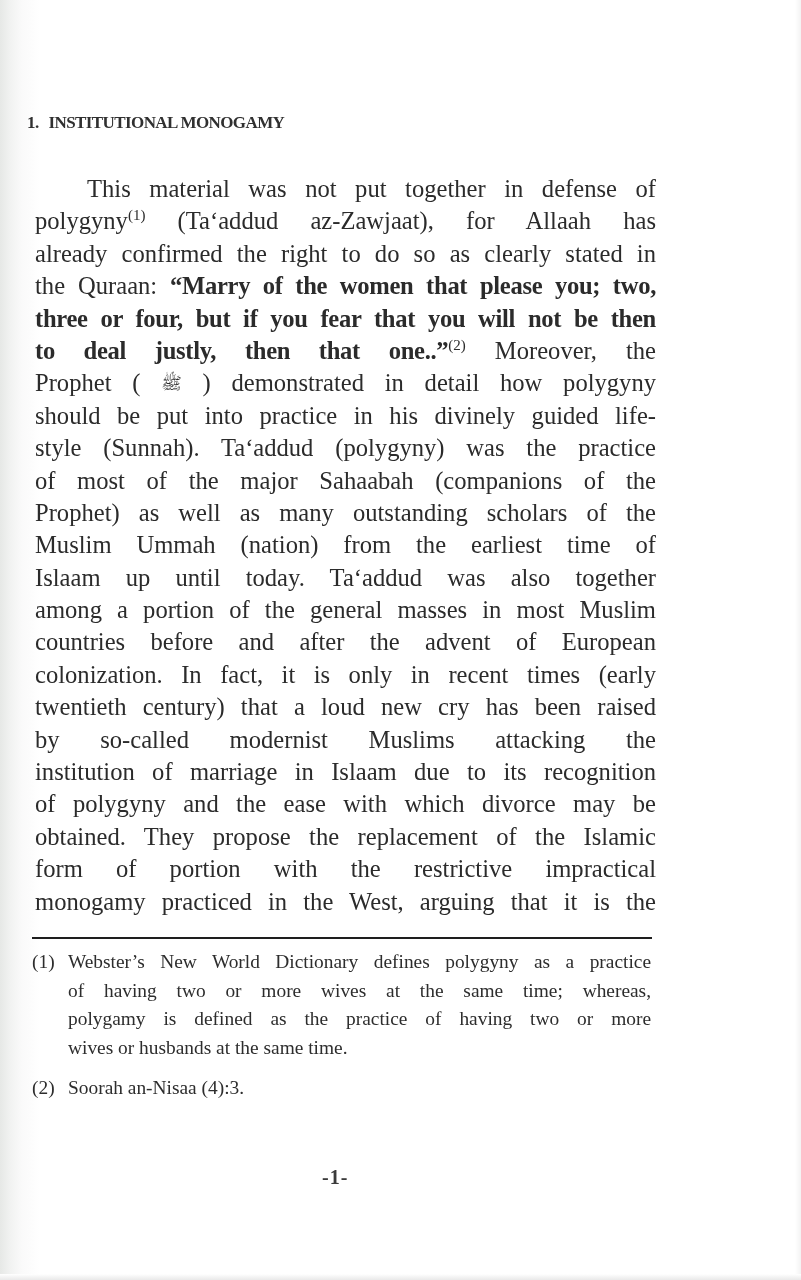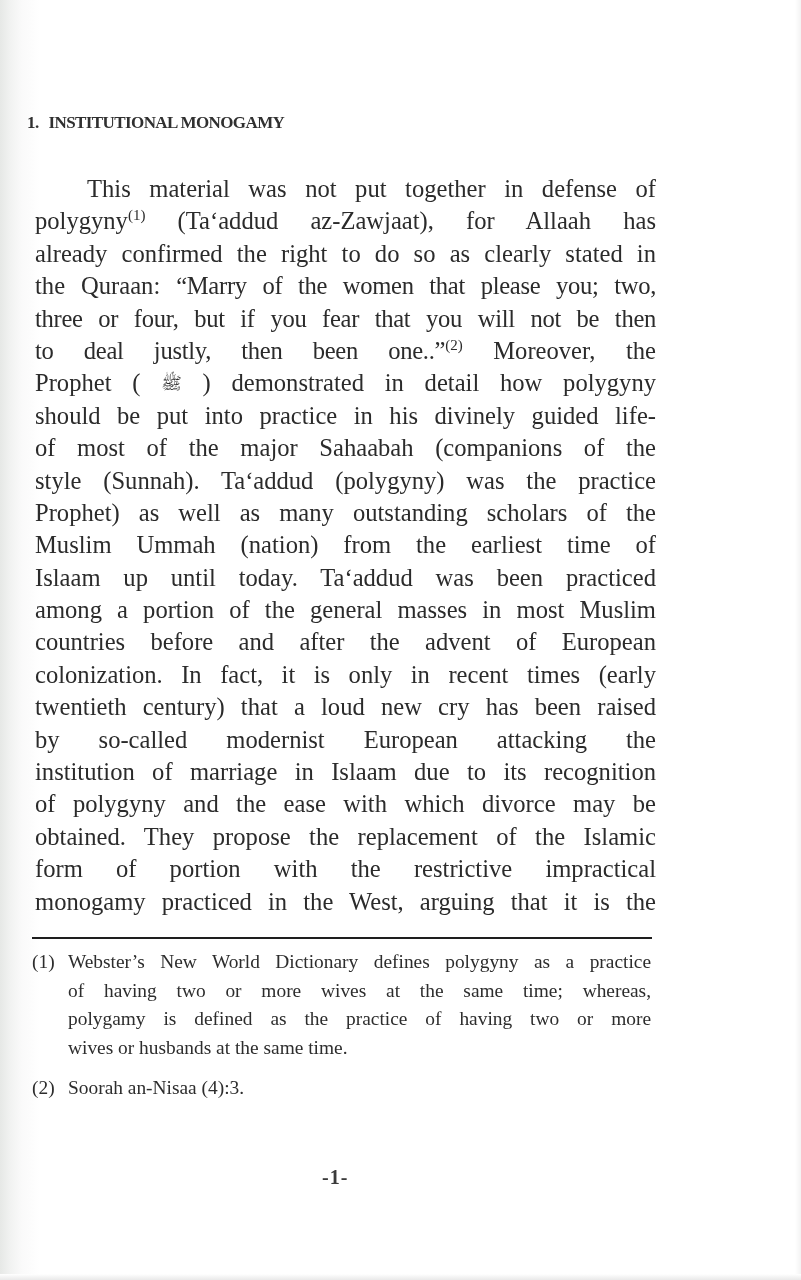--- a/index.html
+++ b/index.html
@@ -65,21 +65,21 @@
       text-align-last: justify;
       white-space: nowrap;
       height: 32.4px;
       overflow: visible;
     }
     .indent {
       display: inline-block;
       width: 52px;
     }
     .it { }
-    .bd { font-weight: normal; letter-spacing: -0.3px; }
+    .bd { font-weight: bold; letter-spacing: -0.3px; }
     sup {
       font-size: 15px;
       vertical-align: 0;
       position: relative;
       top: -9px;
     }
     .salawat {
       font-size: 17px;
       display: inline-block;
       transform: translateY(-2px);
@@ -143,33 +143,33 @@
   <div class="heading">
     <span class="num">1.</span><span>INSTITUTIONAL MONOGAMY</span>
   </div>
 
   <div class="body-text" id="body-text">
       <span class="line"><span class="indent"></span><span>This material was not put together in defense of</span></span>
       <span class="line"><span>polygyny</span><sup>(1)</sup><span> </span><span class="it">(Ta‘addud az-Zawjaat),</span><span> for Allaah has</span></span>
       <span class="line"><span>already confirmed the right to do so as clearly stated in</span></span>
       <span class="line"><span>the Quraan: </span><span class="bd">“Marry of the women that please you; two,</span></span>
       <span class="line"><span class="bd">three or four, but if you fear that you will not be then</span></span>
-      <span class="line"><span class="bd">to deal justly, then been one..”</span><sup>(2)</sup><span> Moreover, the</span></span>
+      <span class="line"><span class="bd">to deal justly, then that one..”</span><sup>(2)</sup><span> Moreover, the</span></span>
       <span class="line"><span>Prophet ( </span><span class="salawat">ﷺ</span><span> ) demonstrated in detail how polygyny</span></span>
       <span class="line"><span>should be put into practice in his divinely guided life-</span></span>
+      <span class="line"><span>style (Sunnah). </span><span class="it">Ta‘addud</span><span> (polygyny) was the practice</span></span>
       <span class="line"><span>of most of the major Sahaabah (companions of the</span></span>
-      <span class="line"><span>style (Sunnah). </span><span class="it">Ta‘addud</span><span> (polygyny) was the practice</span></span>
       <span class="line"><span>Prophet) as well as many outstanding scholars of the</span></span>
       <span class="line"><span>Muslim Ummah (nation) from the earliest time of</span></span>
-      <span class="line"><span>Islaam up until today. </span><span class="it">Ta‘addud</span><span> was been practiced</span></span>
+      <span class="line"><span>Islaam up until today. </span><span class="it">Ta‘addud</span><span> was also together</span></span>
       <span class="line"><span>among a portion of the general masses in most Muslim</span></span>
       <span class="line"><span>countries before and after the advent of European</span></span>
       <span class="line"><span>colonization. In fact, it is only in recent times (early</span></span>
       <span class="line"><span>twentieth century) that a loud new cry has been raised</span></span>
-      <span class="line"><span>by so-called modernist European attacking the</span></span>
+      <span class="line"><span>by so-called modernist Muslims attacking the</span></span>
       <span class="line"><span>institution of marriage in Islaam due to its recognition</span></span>
       <span class="line"><span>of polygyny and the ease with which divorce may be</span></span>
       <span class="line"><span>obtained. They propose the replacement of the Islamic</span></span>
       <span class="line"><span>form of portion with the restrictive impractical</span></span>
       <span class="line"><span>monogamy practiced in the West, arguing that it is the</span></span>
     </div>
 
   <div class="rule"></div>
 
   <div class="footnotes" id="footnotes">

